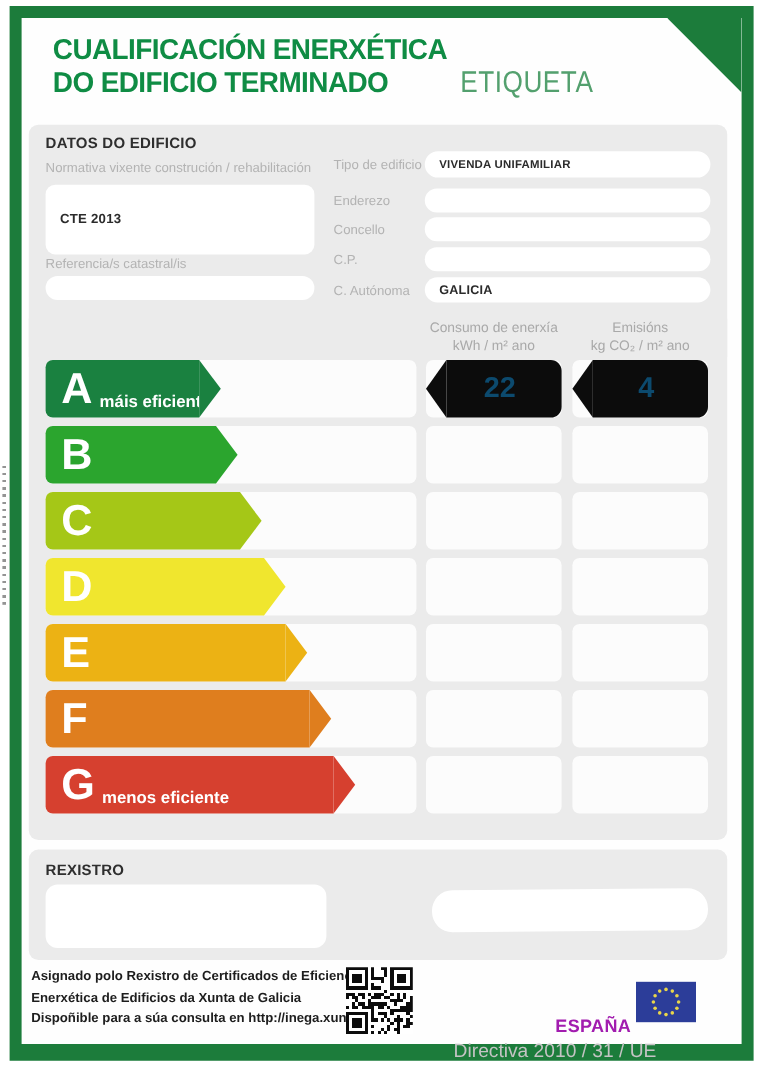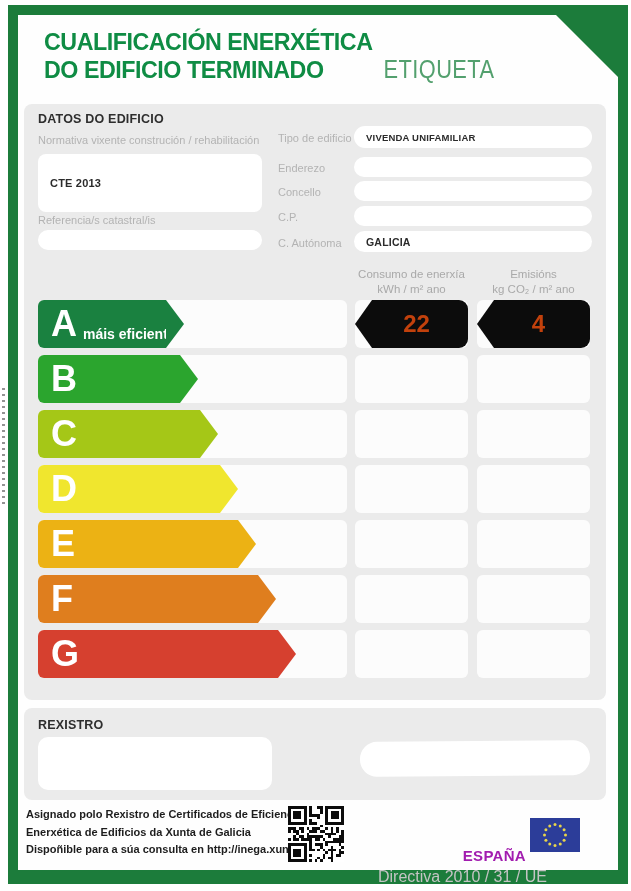--- a/index.html
+++ b/index.html
@@ -48,21 +48,21 @@
   .bar-arrow::after { content:""; position:absolute; left:100%; top:0;
       border-top:24px solid transparent; border-bottom:24px solid transparent; border-left:18px solid; border-left-color:currentColor; }
   .letter { position:relative; font-size:36px; font-weight:bold; color:#fff; padding-left:13px; line-height:44px; }
   .note { position:relative; font-size:14px; font-weight:bold; color:#fff; margin-left:6px; align-self:flex-end; padding-bottom:6px; white-space:nowrap; }
   .cell { position:absolute; top:0; width:113px; height:48px; background:#fcfcfc; border-radius:6px; }
   .cell.c1 { left:331px; } .cell.c2 { left:453px; }
   .val-arrow { position:absolute; left:17px; right:0; top:0; height:48px; background:#0c0c0c; border-radius:0 9px 9px 0; }
   .val-arrow::before { content:""; position:absolute; right:100%; top:0;
       border-top:24px solid transparent; border-bottom:24px solid transparent; border-right:17px solid #0c0c0c; }
   .val-text { position:absolute; inset:0; display:flex; align-items:center; justify-content:center;
-      padding-left:10px; color:#c2410c; font-size:24px; font-weight:bold; }
+      padding-left:10px; color:#0c4a6e; font-size:24px; font-weight:bold; }
 
   
   .panel-rexistro { top:693px; height:92px; }
   .reg-box { position:absolute; left:14px; top:29px; width:234px; height:53px; background:#fff; border-radius:10px; }
   .reg-blob { position:absolute; left:336px; top:33px; width:230px; height:35px; background:#fff; border-radius:17px; transform:rotate(-.5deg); }
 
   
   .foot-lines { position:absolute; left:8px; top:791px; font-size:11px; font-weight:bold; color:#1d1d1d; line-height:17.5px; }
   .qr { position:absolute; left:270px; top:791px; width:56px; height:56px; }
   .es-block { position:absolute; left:360px; top:792px; width:148px; text-align:right; }
@@ -187,20 +187,21 @@
           </div>
           <div class="cell c1"></div>
           <div class="cell c2"></div>
         </div>
 
         <div class="esc-row" style="top:372px;">
           <div class="track"></div>
           <div class="bar-arrow" style="color: rgb(214, 64, 47); width: 240px;">
             <div class="bar-rect"></div>
             <span class="letter">G</span>
+            <span class="note">menos eficiente</span>
           </div>
           <div class="cell c1"></div>
           <div class="cell c2"></div>
         </div>
       </div>
 
       <div class="panel panel-rexistro">
         <div class="sec-title" style="top:10px;">REXISTRO</div>
         <div class="reg-box"></div>
         <div class="reg-blob"></div>

